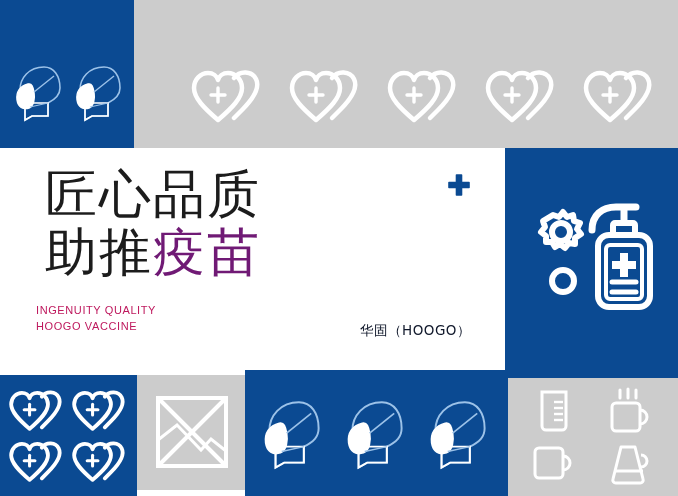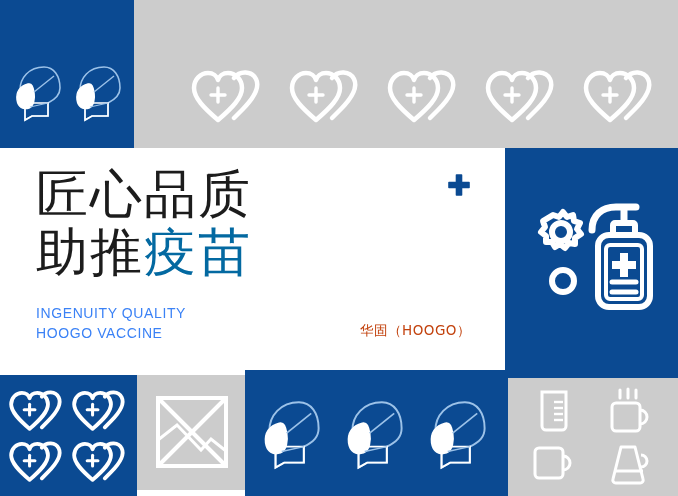--- a/index.html
+++ b/index.html
@@ -22,49 +22,49 @@
   #top-blue{left:0;top:0;width:134px;height:148px;}
   #top-gray{left:134px;top:0;width:544px;height:148px;}
 
   .icon-row{position:absolute;display:flex;align-items:flex-end;}
 
   
   #mid-white{left:0;top:148px;width:505px;height:227px;}
   #mid-blue{left:505px;top:148px;width:173px;height:222px;}
 
   #headline{
-    position:absolute;left:36px;top:168px;width:300px;
+    position:absolute;left:45px;top:168px;width:300px;
     line-height:1.0;
   }
   .hl-line{
     font-family:"DejaVu Sans","Liberation Sans",sans-serif;
     font-size:52px;
     font-weight:400;
     letter-spacing:2px;
     color:#1c1c1c;
     white-space:nowrap;
     display:block;
     margin-bottom:6px;
   }
-  .hl-accent{color:#0369a1;}
+  .hl-accent{color:#701a75;}
 
   #subtitle{
     position:absolute;left:36px;top:303px;
-    font-size:14px;
+    font-size:11px;
     letter-spacing:0.6px;
     line-height:1.45;
-    color:#3b82f6;
+    color:#be185d;
     font-weight:400;
   }
   .sub-line{display:block;white-space:nowrap;}
 
   #brand{
     position:absolute;left:360px;top:322px;
     font-size:13.5px;
-    color:#c2410c;
+    color:#0f172a;
     letter-spacing:0.5px;
     white-space:nowrap;
     font-family:"DejaVu Sans","Liberation Sans",sans-serif;
   }
 
   #plus-mark{position:absolute;left:447px;top:173px;width:24px;height:24px;}
 
   #sanitizer{position:absolute;left:520px;top:185px;width:145px;height:150px;}
 
   

